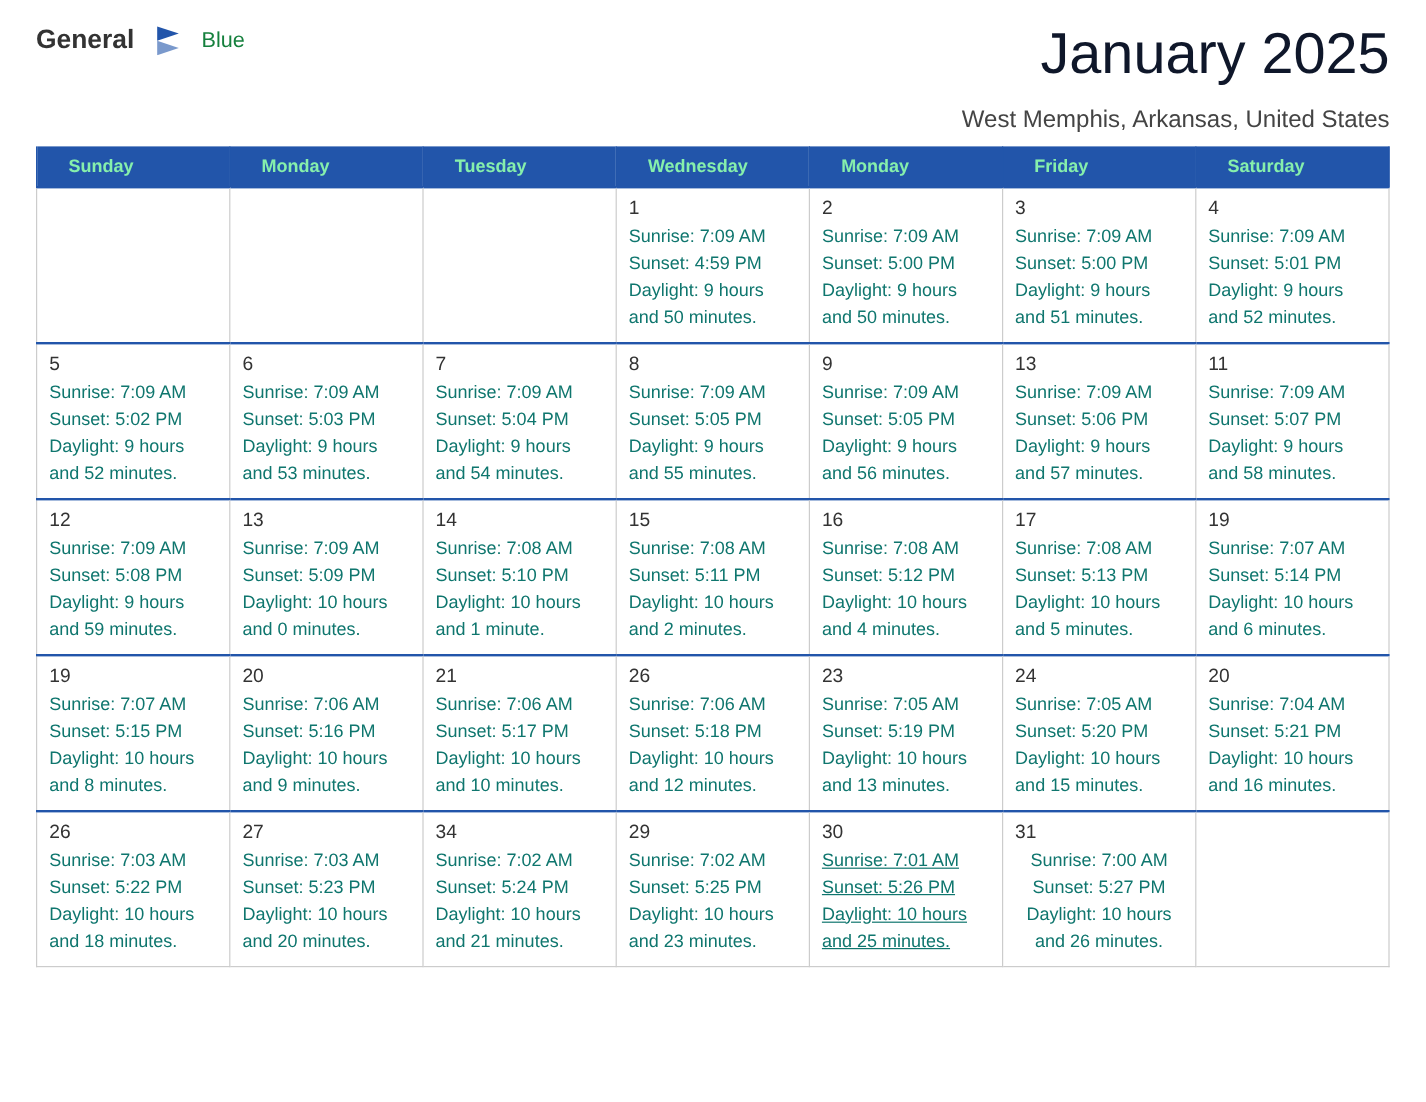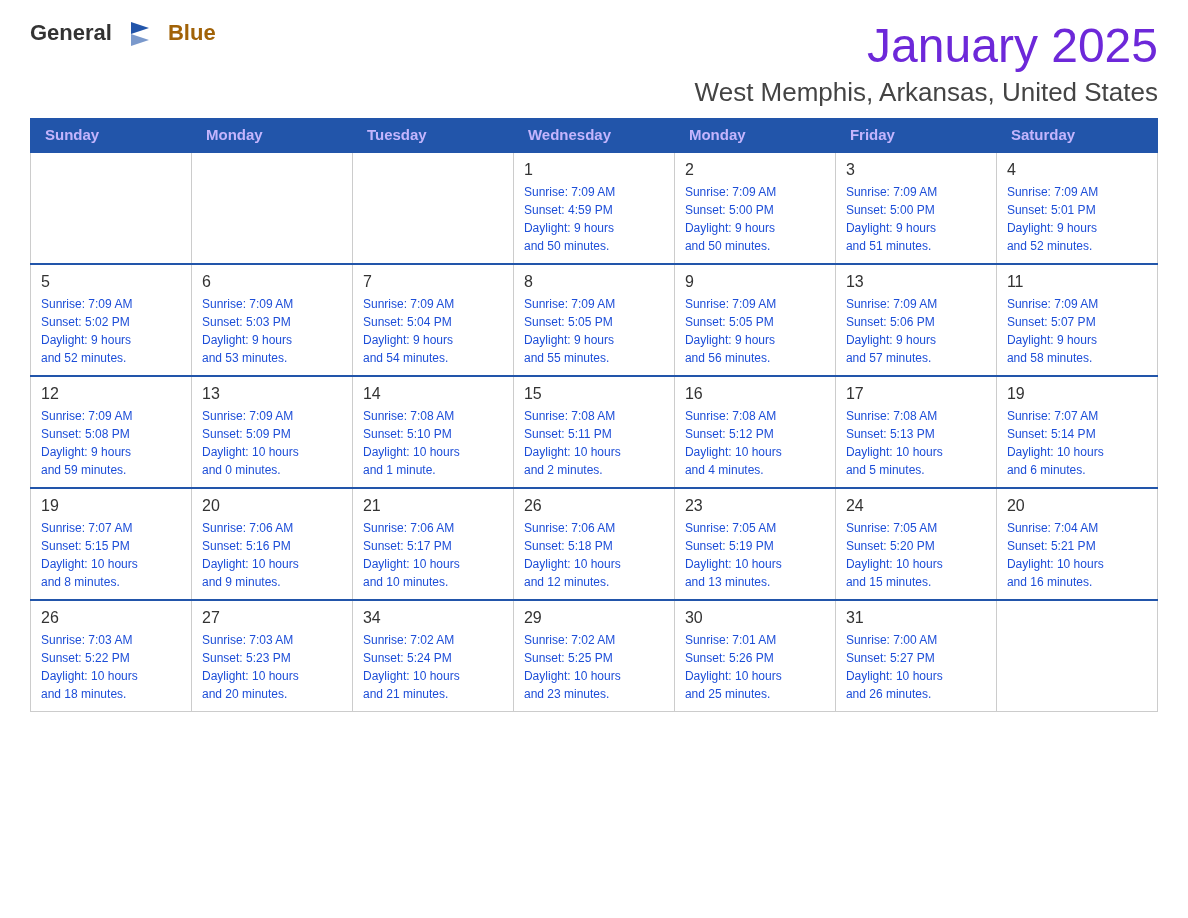--- a/index.html
+++ b/index.html
@@ -20,60 +20,60 @@
       display: flex;
       align-items: center;
       gap: 16px;
     }
     .title-area {
       text-align: right;
     }
     .month-title {
       font-size: 48px;
       font-weight: normal;
-      color: #6d28d9;
+      color: #0f172a;
       line-height: 1.1;
     }
     .location-title {
-      font-size: 26px;
+      font-size: 20px;
       color: #444;
-      margin-top: 4px;
+      margin-top: 16px;
       text-align: center;
     }
     .calendar {
       width: 100%;
       border-collapse: collapse;
       margin-top: 10px;
     }
     .calendar th {
       background-color: #2255aa;
-      color: #c4b5fd;
-      padding: 8px 14px;
+      color: #86efac;
+      padding: 8px 26px;
       text-align: left;
       font-size: 15px;
       border: 1px solid #2255aa;
     }
     .calendar td {
       vertical-align: top;
       padding: 8px 10px;
       border: 1px solid #ccc;
       width: 14.285%;
       font-size: 13px;
       color: #333;
     }
     .day-number {
       font-size: 16px;
       font-weight: normal;
       color: #333;
       display: block;
       margin-bottom: 4px;
     }
     .day-info {
-      font-size: 12px;
-      color: #1d4ed8;
+      font-size: 15px;
+      color: #0f766e;
       line-height: 1.5;
     }
     .empty-cell {
       background: #fff;
     }
     .calendar tr:not(:first-child) td {
       border-top: 2px solid #2255aa;
     }
     .calendar thead tr th {
       border-top: none;
@@ -85,21 +85,21 @@
 </head>
 <body>
 
 <div class="header-row">
   <div class="logo">
     <span style="font-size:22px;font-weight:bold;color:#333;">General</span>
     <svg width="22" height="26" viewBox="0 0 22 26" style="margin: 0 1px;">
       <polygon points="2,2 20,8 2,14" fill="#2255aa"></polygon>
       <polygon points="2,14 20,20 2,26" fill="#2255aa" opacity="0.6"></polygon>
     </svg>
-    <span style="font-size:22px;font-weight:bold;color:#a16207;">Blue</span>
+    <span style="font-size:18px;font-weight:normal;color:#15803d;">Blue</span>
   </div>
   <div class="title-area">
     <div class="month-title">January 2025</div>
     <div class="location-title">West Memphis, Arkansas, United States</div>
   </div>
 </div>
 
 <table class="calendar">
   <thead>
     <tr>
@@ -323,28 +323,28 @@
         </td>
         <td>
           <span class="day-number">29</span>
           <div class="day-info" style="white-space: pre-line;">Sunrise: 7:02 AM
 Sunset: 5:25 PM
 Daylight: 10 hours
 and 23 minutes.</div>
         </td>
         <td>
           <span class="day-number">30</span>
-          <div class="day-info" style="white-space: pre-line;">Sunrise: 7:01 AM
+          <div class="day-info" style="white-space: pre-line; text-decoration: underline;">Sunrise: 7:01 AM
 Sunset: 5:26 PM
 Daylight: 10 hours
 and 25 minutes.</div>
         </td>
         <td>
           <span class="day-number">31</span>
-          <div class="day-info" style="white-space: pre-line;">Sunrise: 7:00 AM
+          <div class="day-info" style="white-space: pre-line; text-align: center;">Sunrise: 7:00 AM
 Sunset: 5:27 PM
 Daylight: 10 hours
 and 26 minutes.</div>
         </td>
         <td class="empty-cell"></td>
       </tr>
     </tbody>
 </table>
 
 </body></html>

